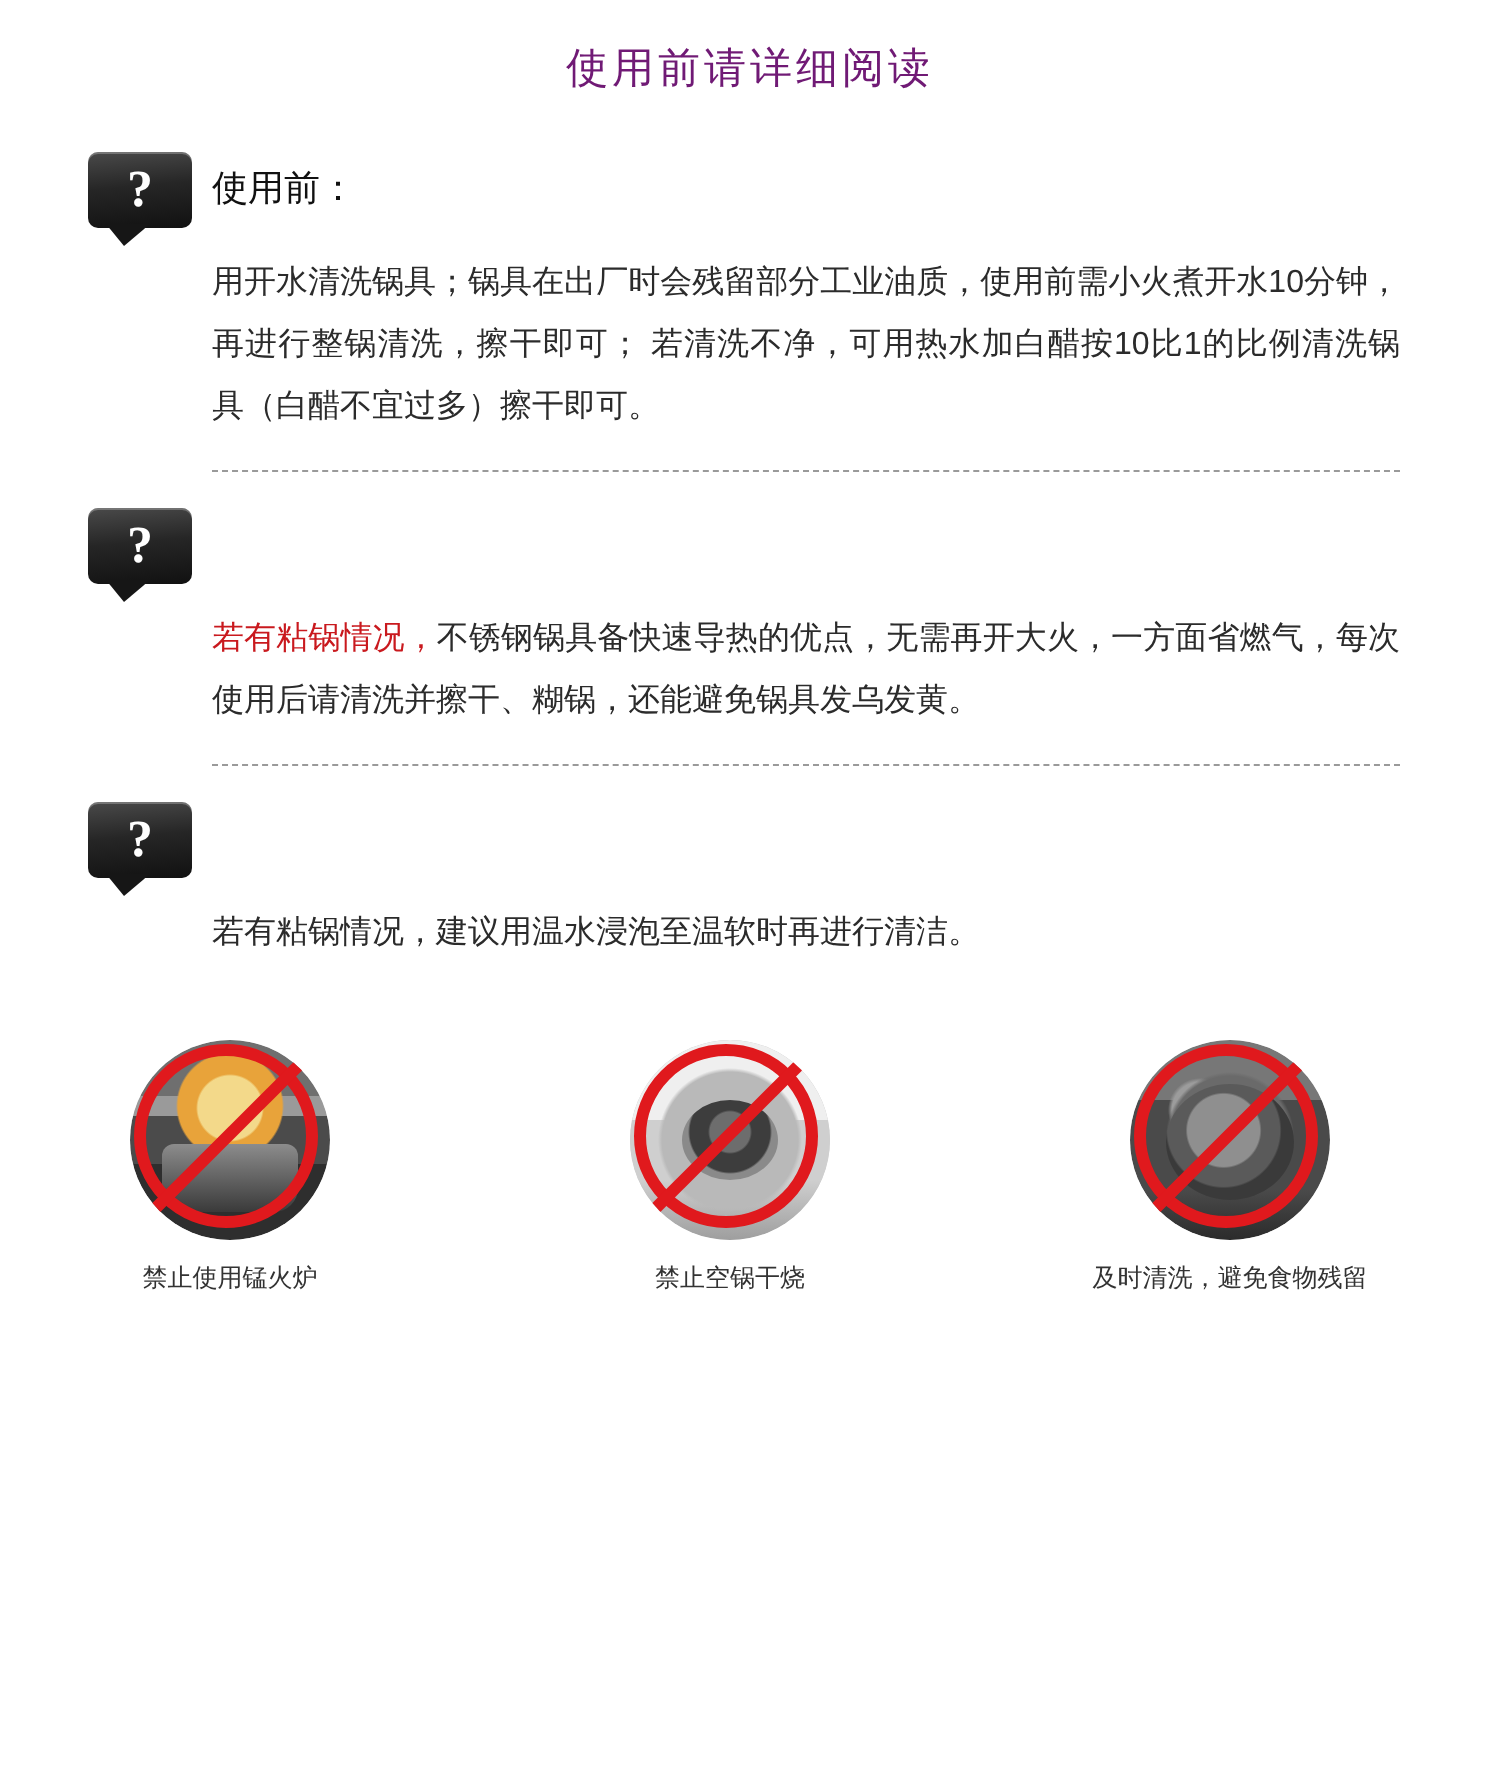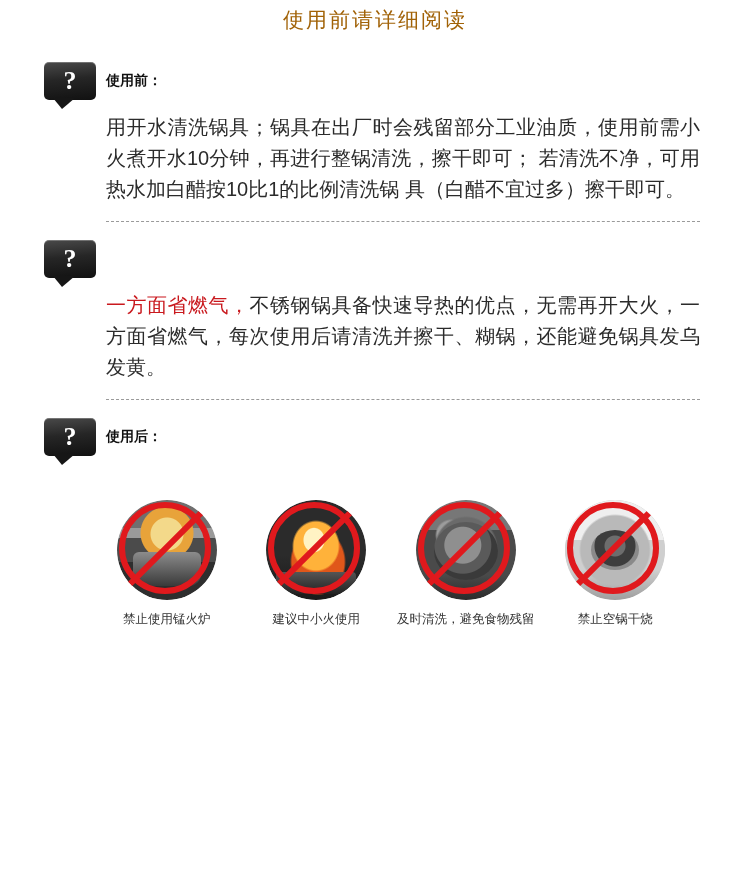--- a/index.html
+++ b/index.html
@@ -17,23 +17,23 @@
   .page {
     position: relative;
     width: 750px;
     height: 892px;
     box-sizing: border-box;
   }
   .page-title {
     text-align: center;
     font-size: 21px;
     font-weight: normal;
-    color: #a16207;
+    color: #701a75;
     letter-spacing: 2px;
-    padding-top: 6px;
+    padding-top: 20px;
     margin: 0 0 26px 0;
   }
   .section {
     position: relative;
     padding: 0 50px 0 44px;
     margin-bottom: 6px;
   }
   .section-head {
     display: flex;
     align-items: flex-start;
@@ -75,48 +75,48 @@
     width: 52px;
     height: 38px;
     line-height: 38px;
     text-align: center;
     font-size: 26px;
     font-weight: bold;
     color: #ffffff;
     font-family: "Liberation Serif", "DejaVu Serif", serif;
   }
   .section-label {
-    font-size: 14px;
+    font-size: 18px;
     color: #111111;
-    font-weight: bold;
+    font-weight: normal;
     line-height: 40px;
   }
   .section-body {
-    font-size: 20px;
+    font-size: 16px;
     line-height: 31px;
     color: #2b2b2b;
     padding-left: 62px;
     text-align: justify;
   }
   .section-body p {
     margin: 0;
   }
   .hl-red {
     color: #c9191e;
   }
   .divider {
     margin: 16px 50px 16px 106px;
     border: 0;
     border-top: 1px dashed #9a9a9a;
     height: 0;
   }
   .icons-row {
     display: flex;
     justify-content: space-between;
-    padding: 24px 60px 0 92px;
+    padding: 24px 60px 0 40px;
     margin-top: 14px;
   }
   .icon-item {
     width: 150px;
     text-align: center;
   }
   .icon-stage {
     position: relative;
     width: 100px;
     height: 100px;
@@ -249,71 +249,63 @@
   <hr class="divider">
 
   <div class="section">
     <div class="section-head">
       <div class="q-badge">
         <div class="q-bubble"></div>
         <div class="q-mark">?</div>
       </div>
     </div>
     <div class="section-body">
-      <p><span class="hl-red">一方面省燃气，</span><span>不锈钢锅具备快速导热的优点，无需再开大火，一方面省燃气，每次使用后请清洗并擦干、糊锅，还能避免锅具发乌发黄。</span></p>
+      <p><span class="hl-red">若有粘锅情况，</span><span>不锈钢锅具备快速导热的优点，无需再开大火，一方面省燃气，每次使用后请清洗并擦干、糊锅，还能避免锅具发乌发黄。</span></p>
     </div>
   </div>
 
   <hr class="divider">
 
   <div class="section">
     <div class="section-head">
       <div class="q-badge">
         <div class="q-bubble"></div>
         <div class="q-mark">?</div>
       </div>
-      <div class="section-label">使用后：</div>
     </div>
     <div class="section-body">
+      <p>若有粘锅情况，建议用温水浸泡至温软时再进行清洁。</p>
     </div>
   </div>
 
   <div class="icons-row">
 
     <div class="icon-item">
       <div class="icon-stage">
         <div class="photo photo-stove"></div>
         <div class="ban-ring"></div>
         <div class="ban-slash"></div>
       </div>
       <div class="icon-caption">禁止使用锰火炉</div>
     </div>
 
+
     <div class="icon-item">
       <div class="icon-stage">
-        <div class="photo photo-flame"></div>
+        <div class="photo photo-empty"></div>
         <div class="ban-ring"></div>
         <div class="ban-slash"></div>
       </div>
-      <div class="icon-caption">建议中小火使用</div>
+      <div class="icon-caption">禁止空锅干烧</div>
     </div>
 
     <div class="icon-item">
       <div class="icon-stage">
         <div class="photo photo-dirty"></div>
         <div class="ban-ring"></div>
         <div class="ban-slash"></div>
       </div>
       <div class="icon-caption">及时清洗，避免食物残留</div>
     </div>
 
-    <div class="icon-item">
-      <div class="icon-stage">
-        <div class="photo photo-empty"></div>
-        <div class="ban-ring"></div>
-        <div class="ban-slash"></div>
-      </div>
-      <div class="icon-caption">禁止空锅干烧</div>
-    </div>
-
   </div>
 
 </div>
 
 </body></html>

